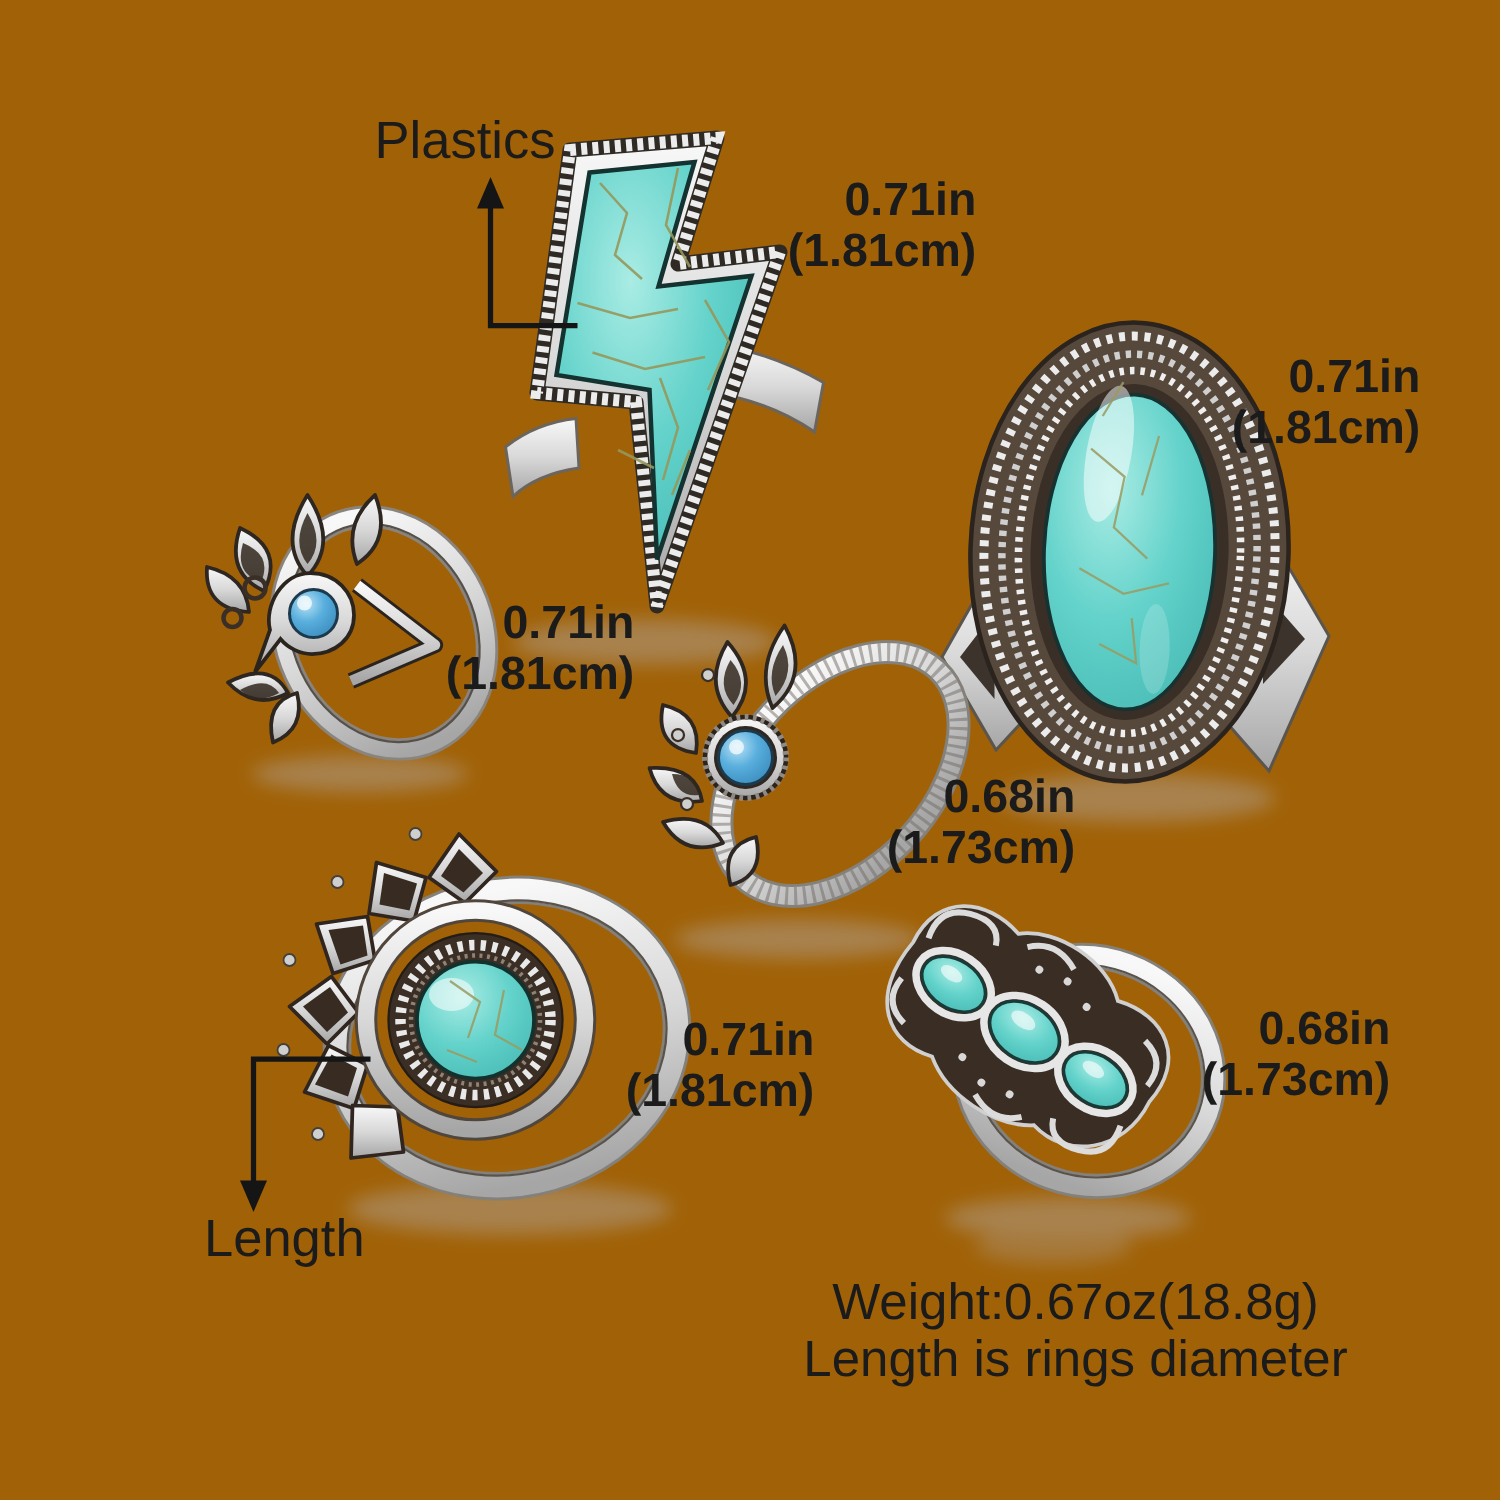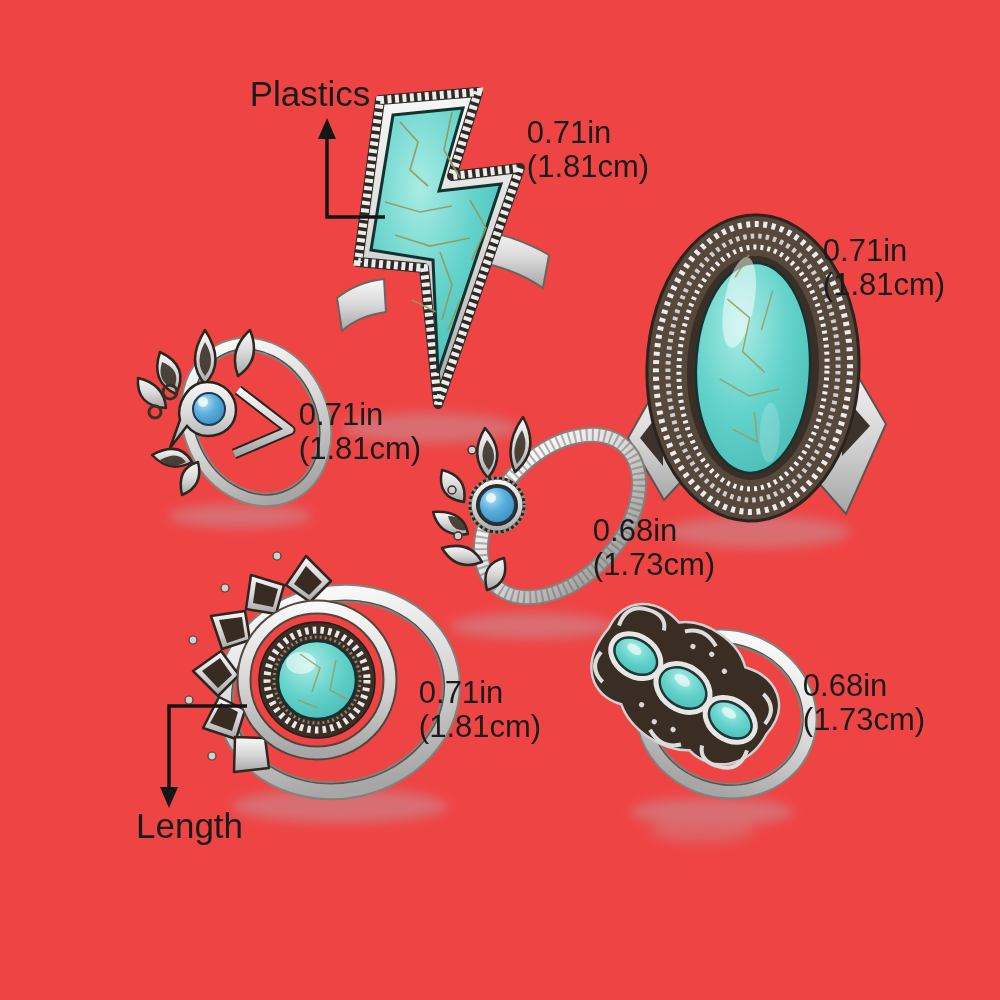--- a/index.html
+++ b/index.html
@@ -1,23 +1,23 @@
 <!DOCTYPE html>
 <html><head>
 <meta charset="utf-8">
 <style>
   html,body{margin:0;padding:0;background:#ffffff;}
-  .stage{position:relative;width:1000px;height:1000px;background:#ef4444;overflow:hidden;
+  .stage{position:relative;width:1000px;height:1000px;background:#a16207;overflow:hidden;
          font-family:"Liberation Sans",sans-serif;}
   .photo{position:absolute;left:0;top:0;}
   .ann{position:absolute;color:#1b1b1b;white-space:nowrap;}
   .mat{font-size:35px;}
   #plastics{left:310px;top:74px;transform:translateX(-50%);}
   #alloy{left:136px;top:806px;}
-  .meas{font-size:31px;line-height:34px;text-align:left;transform:translateX(-50%);}
+  .meas{font-size:31px;line-height:34px;text-align:right;transform:translateX(-50%);font-weight:bold;}
   .m0{left:588px;top:116px;}
   .m1{left:884px;top:234px;}
   .m2{left:360px;top:398px;}
   .m3{left:654px;top:514px;}
   .m4{left:480px;top:676px;}
   .m5{left:864px;top:669px;}
   .footer{left:717px;top:849px;transform:translateX(-50%);
           font-size:34px;line-height:38px;text-align:center;}
 </style>
 </head>
@@ -275,14 +275,18 @@
 </div>
 <div class="ann meas m4">
   <div>0.71in</div>
   <div>(1.81cm)</div>
 </div>
 <div class="ann meas m5">
   <div>0.68in</div>
   <div>(1.73cm)</div>
 </div>
 
+<div class="ann footer">
+  <div>Weight:0.67oz(18.8g)</div>
+  <div>Length is rings diameter</div>
+</div>
 
 </div>
 
 </body></html>

